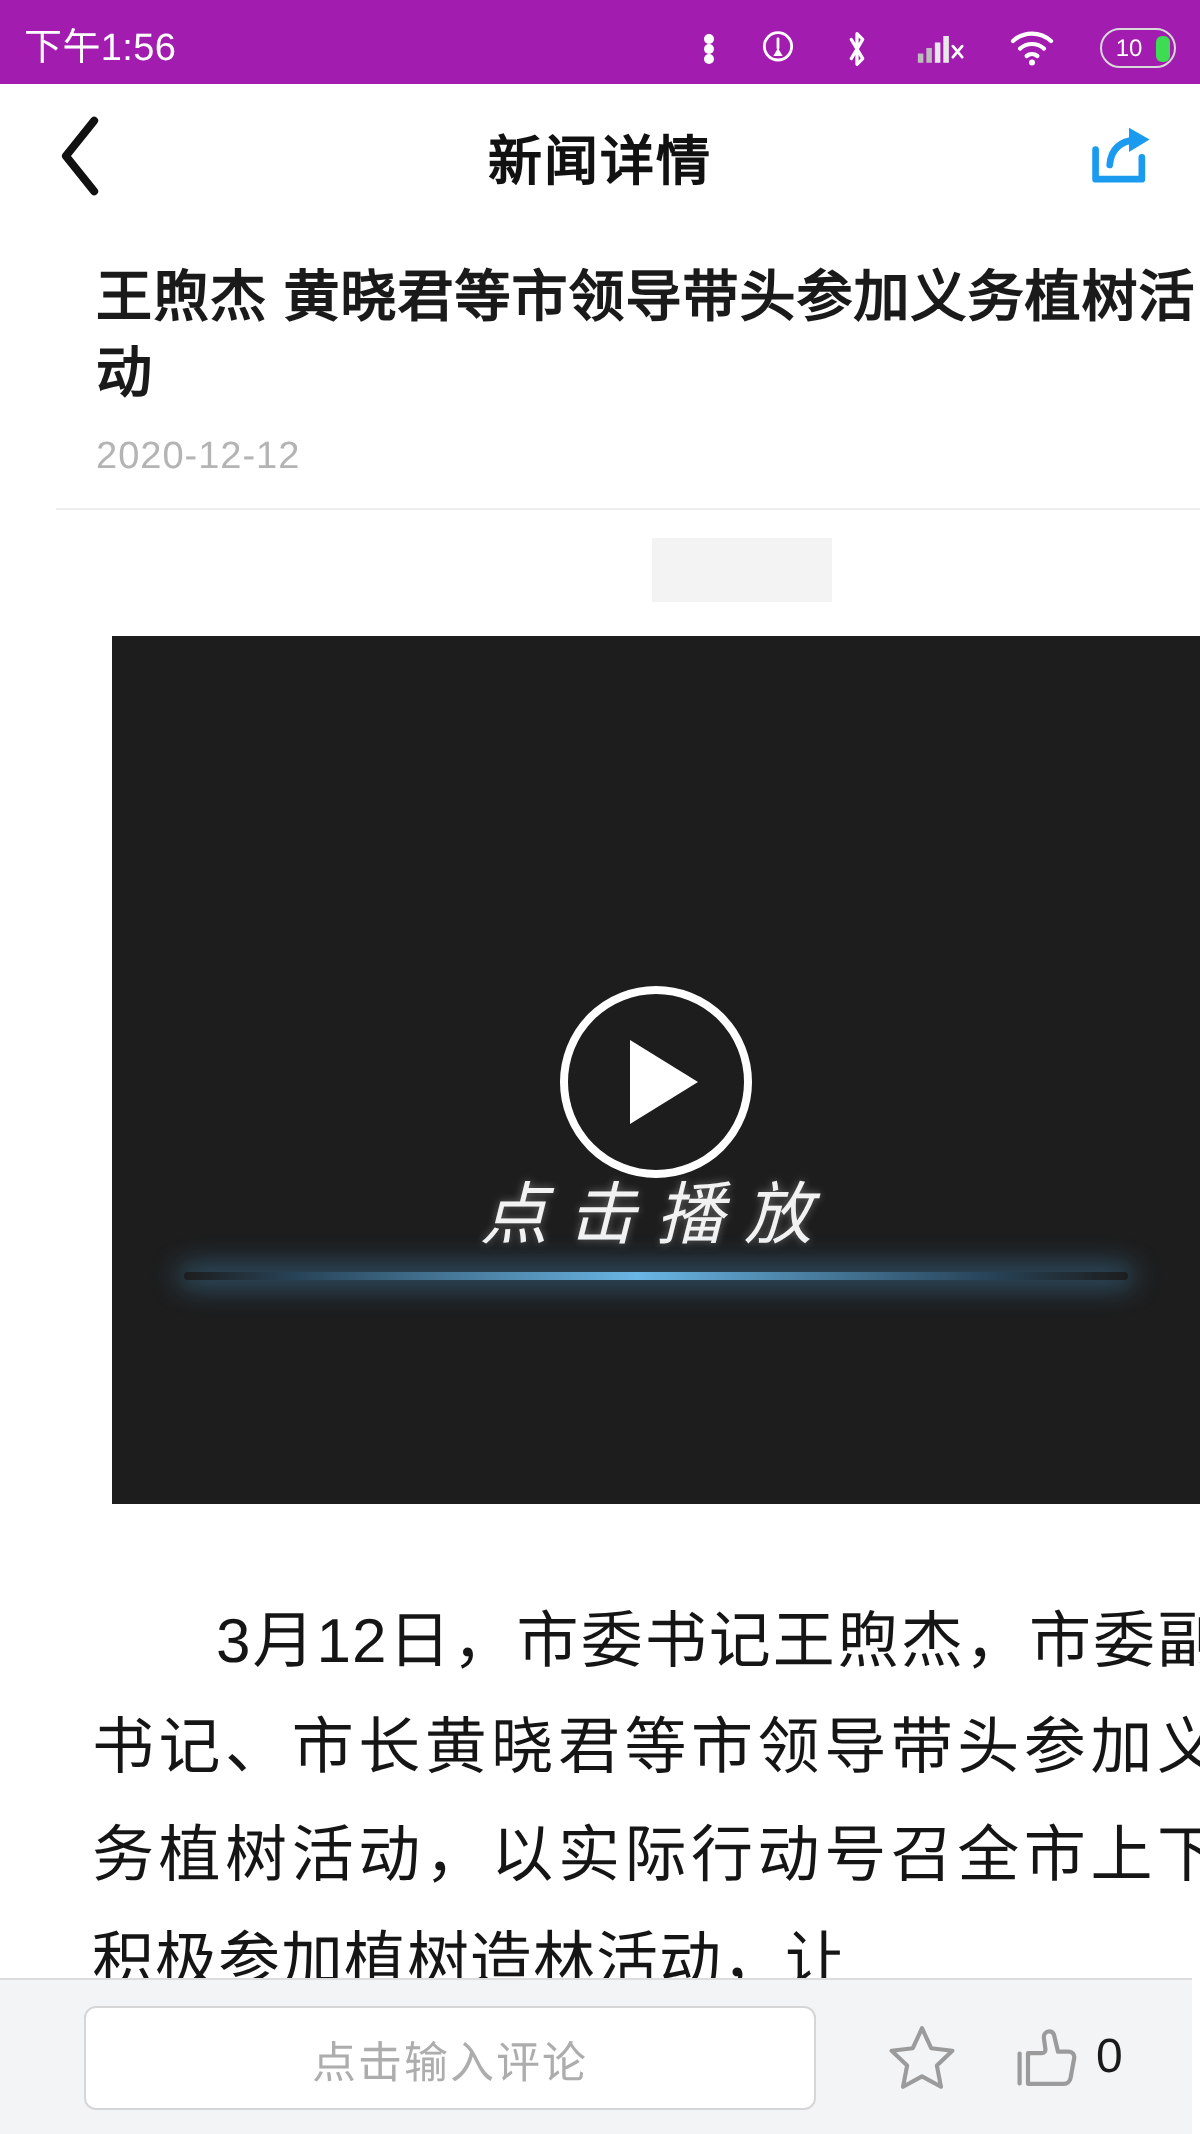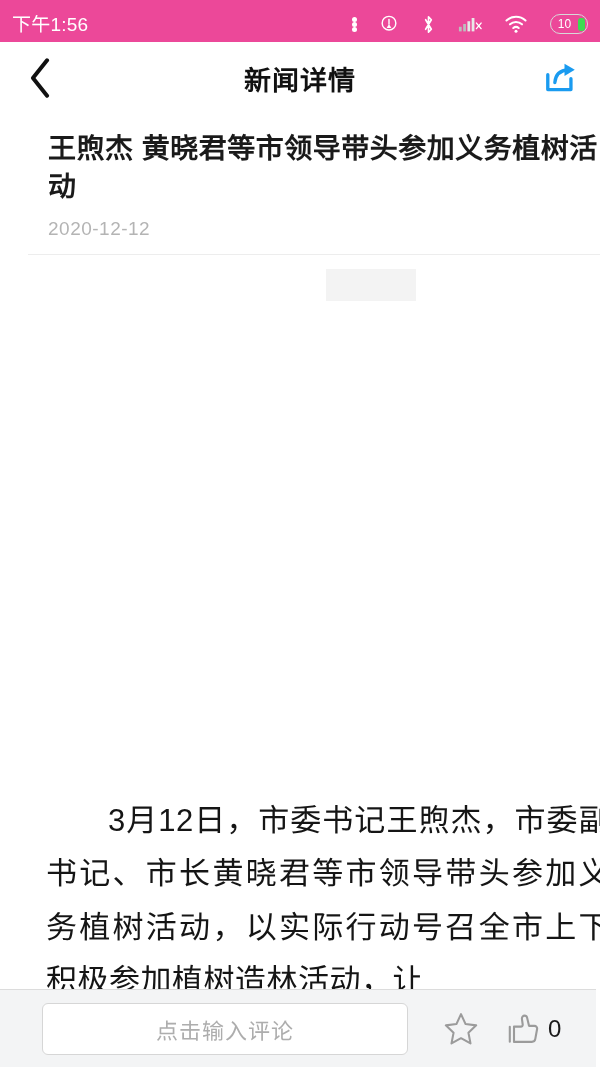--- a/index.html
+++ b/index.html
@@ -21,21 +21,21 @@
     overflow: hidden;
     background: #ffffff;
   }
 
   
   .statusbar {
     position: absolute;
     top: 0; left: 0;
     width: 600px;
     height: 48px;
-    background: #ec4899;
+    background: #a21caf;
     display: flex;
     align-items: center;
     justify-content: space-between;
     padding: 0 12px;
     box-sizing: border-box;
   }
   .status-time {
     color: #ffffff;
     font-size: 19px;
     letter-spacing: .2px;
@@ -360,20 +360,27 @@
   </div>
 
   <div class="article">
 
     <div class="art-title">王煦杰 黄晓君等市领导带头参加义务植树活动</div>
     <div class="art-date">2020-12-12</div>
     <div class="divider"></div>
 
     <div class="img-placeholder"></div>
 
+    <div class="video">
+      <div class="play-btn">
+        <span class="tri"></span>
+      </div>
+      <div class="play-text">点击播放</div>
+      <div class="play-glow"></div>
+    </div>
 
     <div class="art-body">3月12日，市委书记王煦杰，市委副书记、市长黄晓君等市领导带头参加义务植树活动，以实际行动号召全市上下积极参加植树造林活动，让</div>
 
   </div>
 
   <div class="bottombar">
 
     <div class="comment-input">
       <span class="ph">点击输入评论</span>
     </div>

